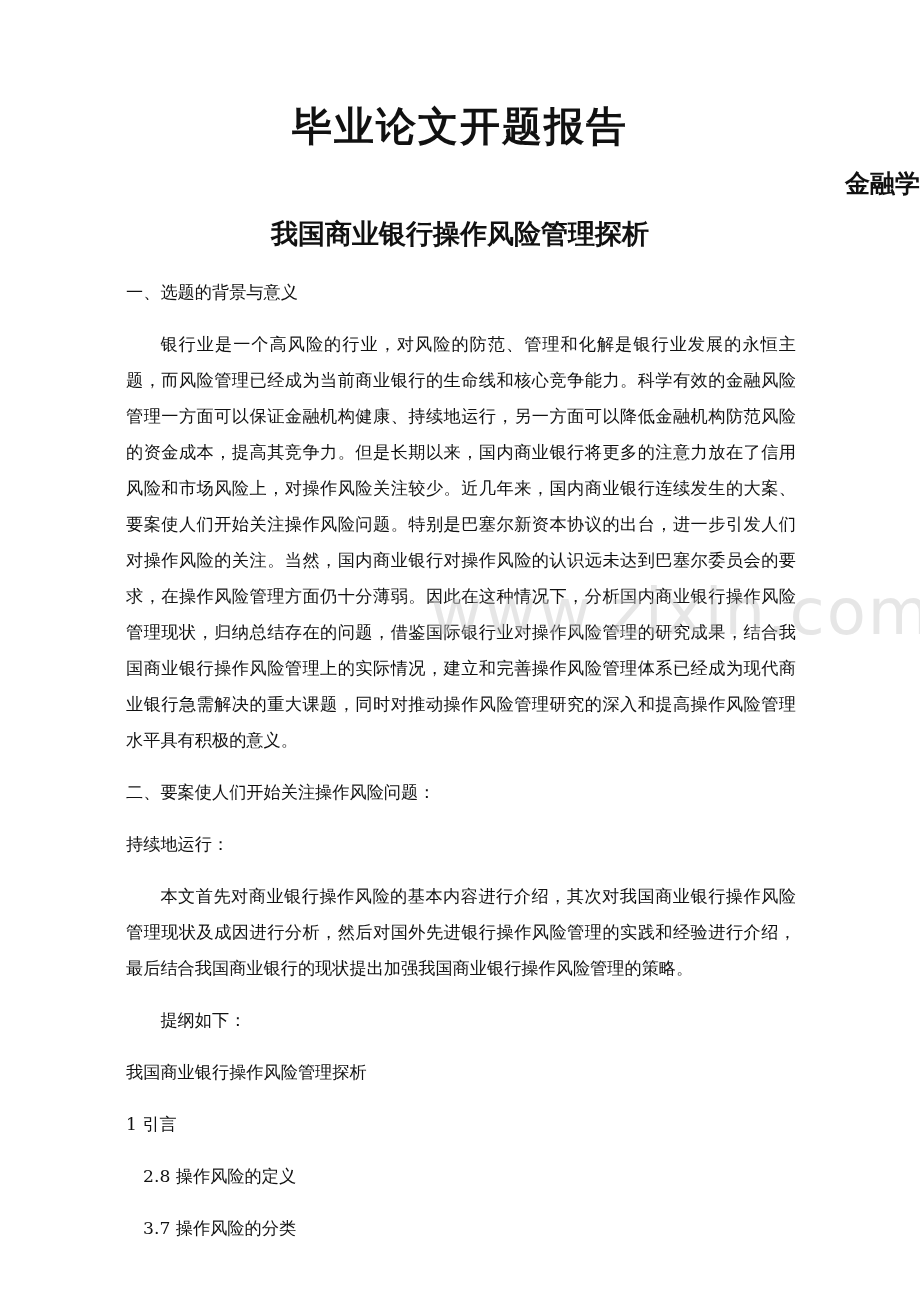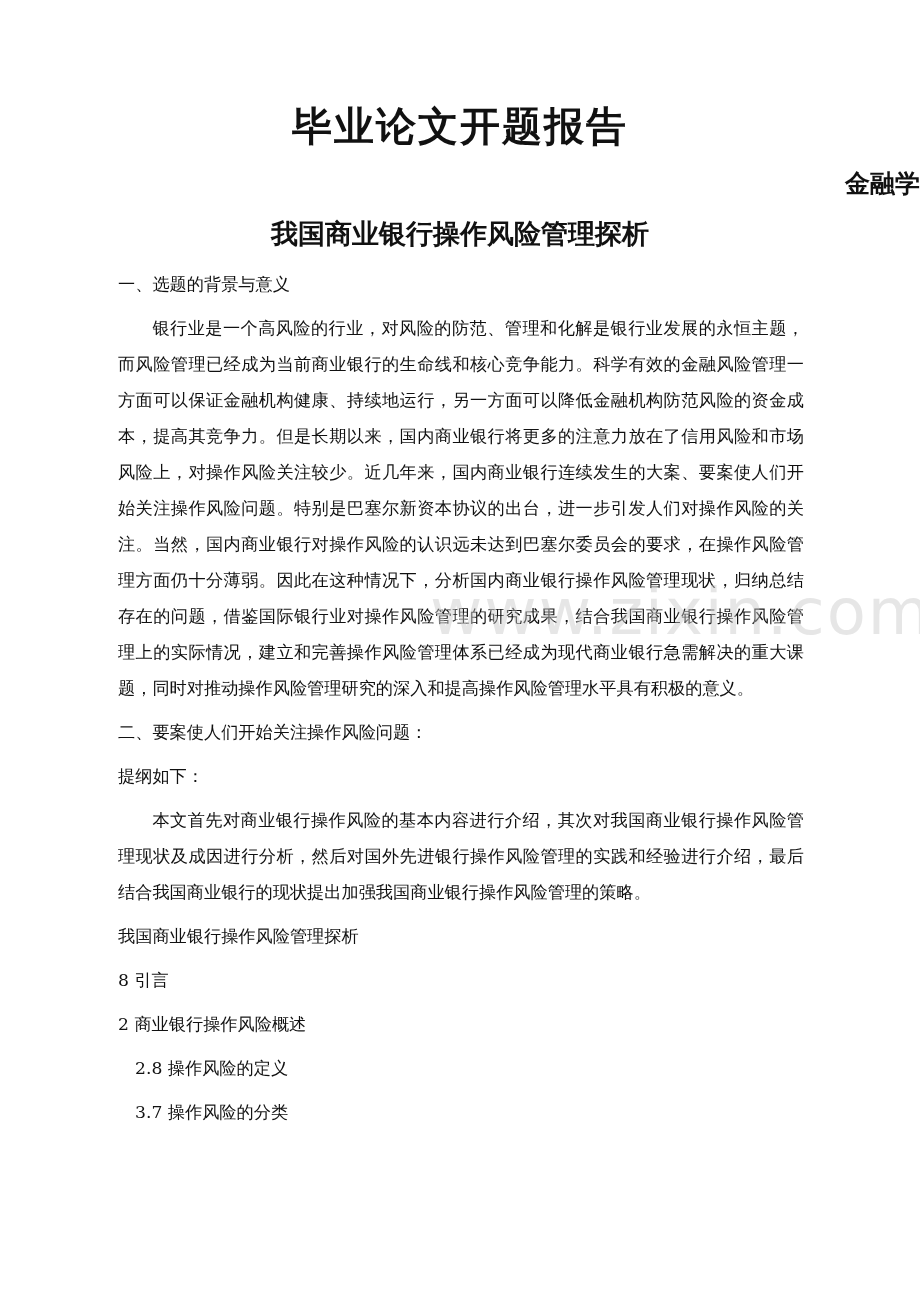--- a/index.html
+++ b/index.html
@@ -54,21 +54,21 @@
     }
     .body-text {
       position: absolute;
       left: 110px;
       width: 702px;
       top: 258px;
       font-size: 17.2px;
       line-height: 36px;
     }
     .body-text p {
-      margin: 8px;
+      margin: 16px;
     }
     .indent { text-indent: 2em; text-align: justify; }
     .justify { text-align: justify; text-align-last: left; }
     .outline-l1 { padding-left: 0; }
     .outline-l2 { padding-left: 17px; }
     .outline-l3 { padding-left: 36px; }
     .watermark {
       position: absolute;
       left: 430px;
       top: 575px;
@@ -86,23 +86,23 @@
 <div class="page">
 
   <div class="title">毕业论文开题报告</div>
   <div class="subtitle">金融学</div>
   <div class="thesis-title">我国商业银行操作风险管理探析</div>
 
   <div class="body-text">
     <p>一、选题的背景与意义</p>
     <p class="indent justify">银行业是一个高风险的行业，对风险的防范、管理和化解是银行业发展的永恒主题，而风险管理已经成为当前商业银行的生命线和核心竞争能力。科学有效的金融风险管理一方面可以保证金融机构健康、持续地运行，另一方面可以降低金融机构防范风险的资金成本，提高其竞争力。但是长期以来，国内商业银行将更多的注意力放在了信用风险和市场风险上，对操作风险关注较少。近几年来，国内商业银行连续发生的大案、要案使人们开始关注操作风险问题。特别是巴塞尔新资本协议的出台，进一步引发人们对操作风险的关注。当然，国内商业银行对操作风险的认识远未达到巴塞尔委员会的要求，在操作风险管理方面仍十分薄弱。因此在这种情况下，分析国内商业银行操作风险管理现状，归纳总结存在的问题，借鉴国际银行业对操作风险管理的研究成果，结合我国商业银行操作风险管理上的实际情况，建立和完善操作风险管理体系已经成为现代商业银行急需解决的重大课题，同时对推动操作风险管理研究的深入和提高操作风险管理水平具有积极的意义。</p>
     <p>二、要案使人们开始关注操作风险问题：</p>
-    <p>提纲如下：</p>
+    <p>持续地运行：</p>
     <p class="indent justify">本文首先对商业银行操作风险的基本内容进行介绍，其次对我国商业银行操作风险管理现状及成因进行分析，然后对国外先进银行操作风险管理的实践和经验进行介绍，最后结合我国商业银行的现状提出加强我国商业银行操作风险管理的策略。</p>
+    <p class="indent">提纲如下：</p>
     <p>我国商业银行操作风险管理探析</p>
-    <p class="outline-l1">8 引言</p>
-    <p class="outline-l1">2 商业银行操作风险概述</p>
+    <p class="outline-l1">1 引言</p>
     <p class="outline-l2">2.8 操作风险的定义</p>
     <p class="outline-l2">3.7 操作风险的分类</p>
   </div>
 
   <div class="watermark">www.zixin.com.cn</div>
 </div>
 
 </body></html>

